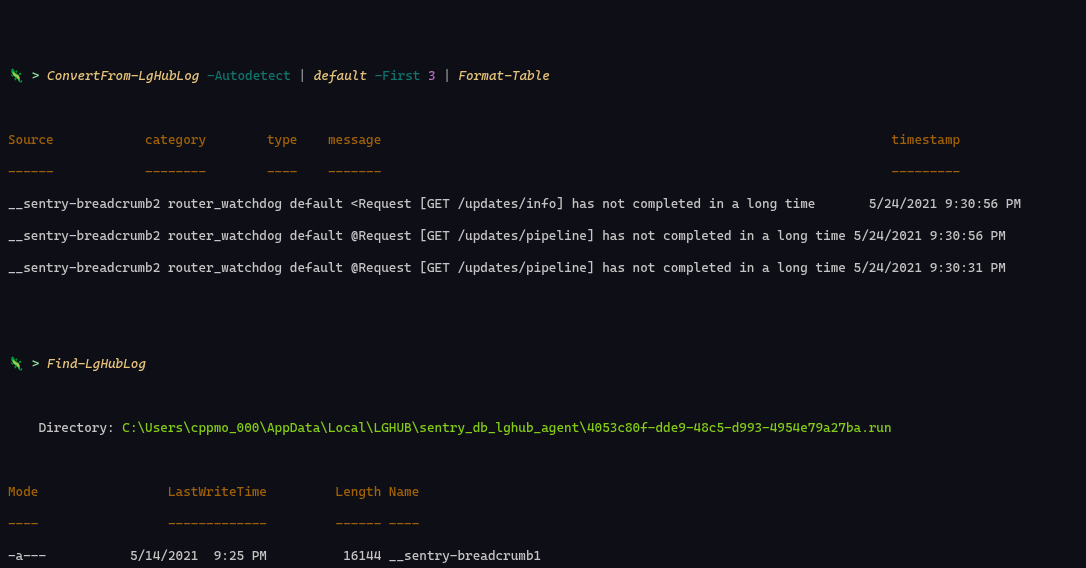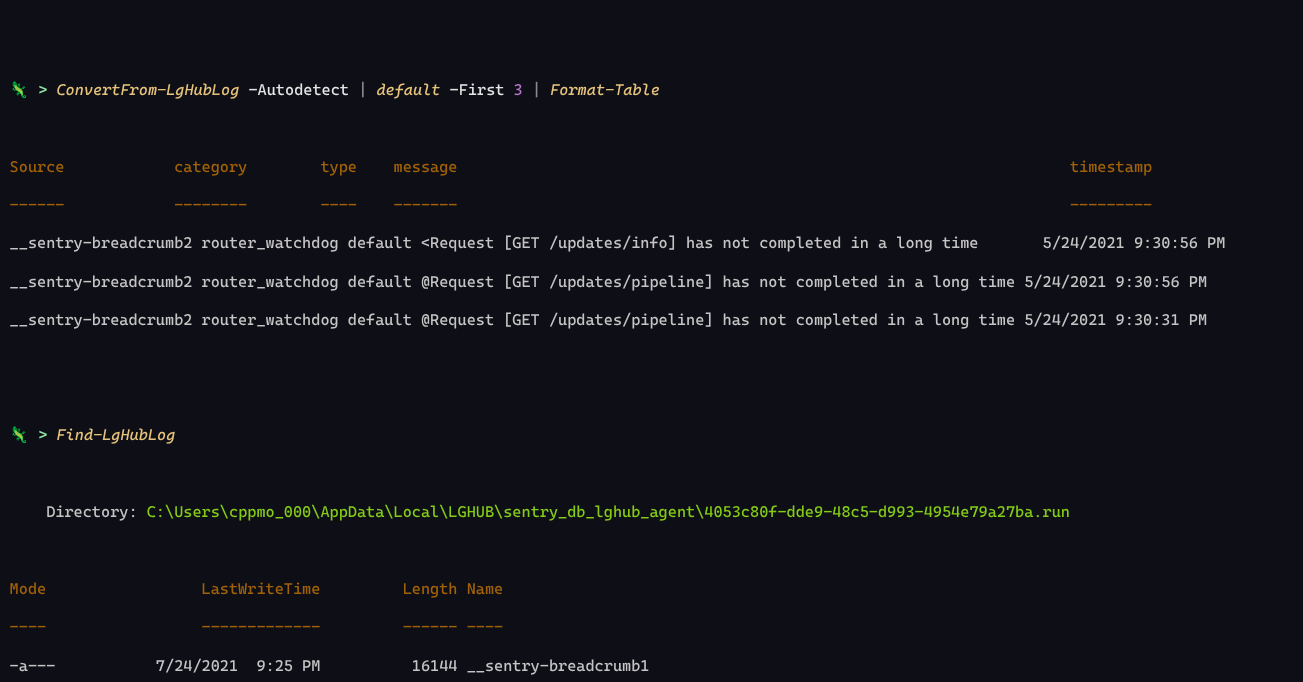--- a/index.html
+++ b/index.html
@@ -12,21 +12,21 @@
     line-height: 16px;
     white-space: pre;
     overflow: hidden;
     width: 1086px;
     height: 568px;
     box-sizing: border-box;
   }
   .prompt-icon { color: #d88a3a; }
   .prompt-gt   { color: #8fe3a4; }
   .cmd         { color: #e6c37a; font-style: italic; }
-  .param       { color: #e5e5e5; }
+  .param       { color: #0f766e; }
   .num         { color: #b974c9; }
   .pipe        { color: #8a8a92; }
   .out         { color: #c5c5c5; }
   .path        { color: #84cc16; }
   .hdr         { color: #a16207; }
   .line        { display: block; }
 </style>
 </head>
 <body>
 
@@ -40,21 +40,21 @@
 <span class="line out">__sentry-breadcrumb2 router_watchdog default @Request [GET /updates/pipeline] has not completed in a long time 5/24/2021 9:30:56 PM</span>
 <span class="line out">__sentry-breadcrumb2 router_watchdog default @Request [GET /updates/pipeline] has not completed in a long time 5/24/2021 9:30:31 PM</span>
 <span class="line"> </span>
 <span class="line"> </span>
 <span class="line"><span class="prompt-icon">🦎</span> <span class="prompt-gt">&gt;</span> <span class="cmd">Find-LgHubLog</span></span>
 <span class="line"> </span>
 <span class="line"><span class="out">    Directory: </span><span class="path">C:\Users\cppmo_000\AppData\Local\LGHUB\sentry_db_lghub_agent\4053c80f-dde9-48c5-d993-4954e79a27ba.run</span></span>
 <span class="line"> </span>
 <span class="line hdr">Mode                 LastWriteTime         Length Name</span>
 <span class="line hdr">----                 -------------         ------ ----</span>
-<span class="line out">-a---           7/24/2021  9:25 PM          16144 __sentry-breadcrumb1</span>
+<span class="line out">-a---           5/14/2021  9:25 PM          16144 __sentry-breadcrumb1</span>
 
 
 
 
 
 
 
 
 
 

